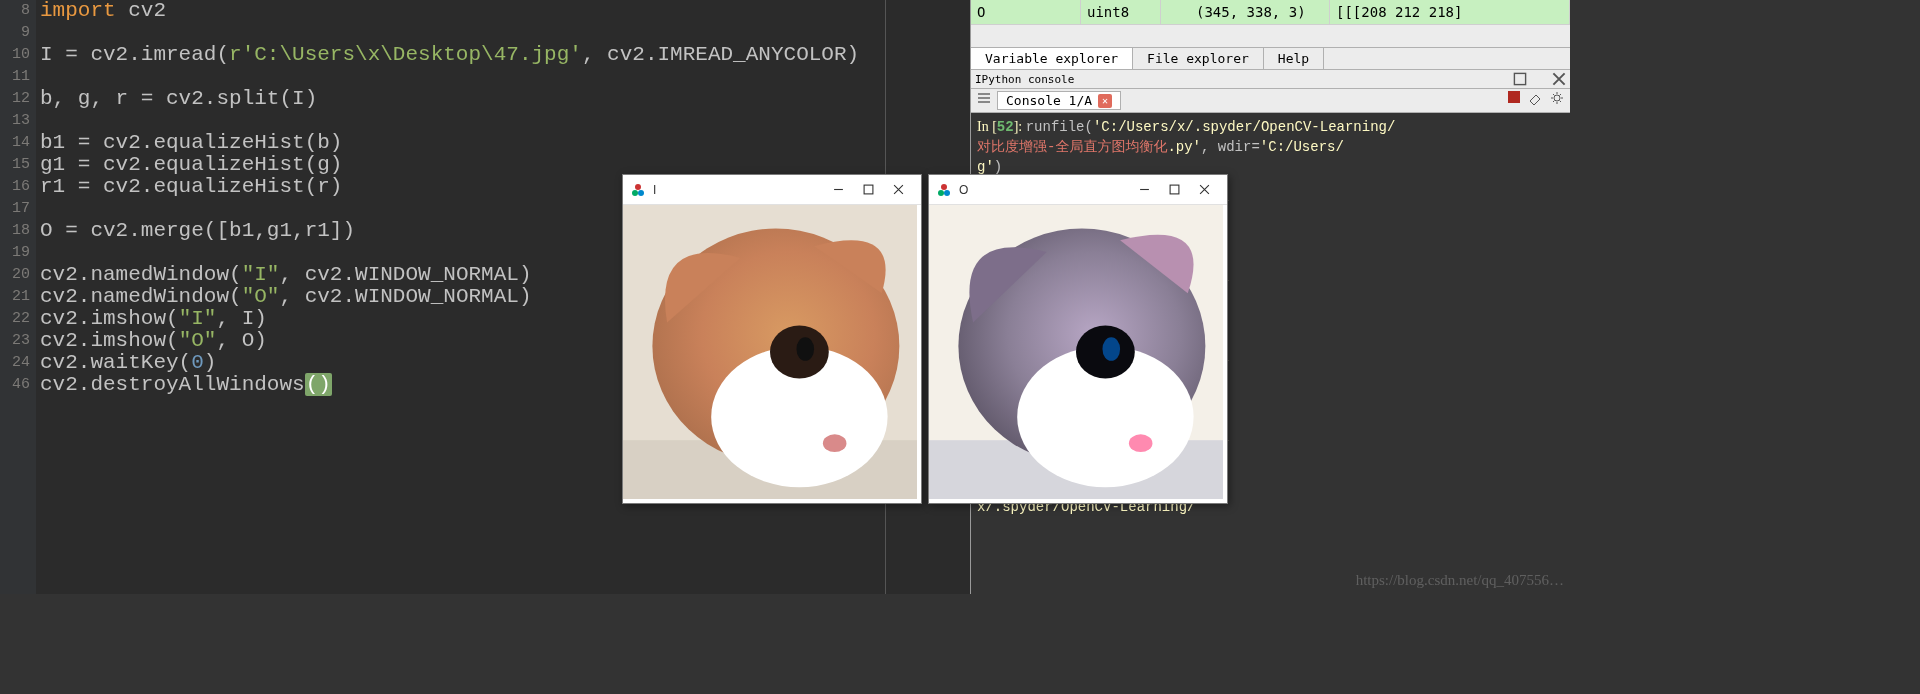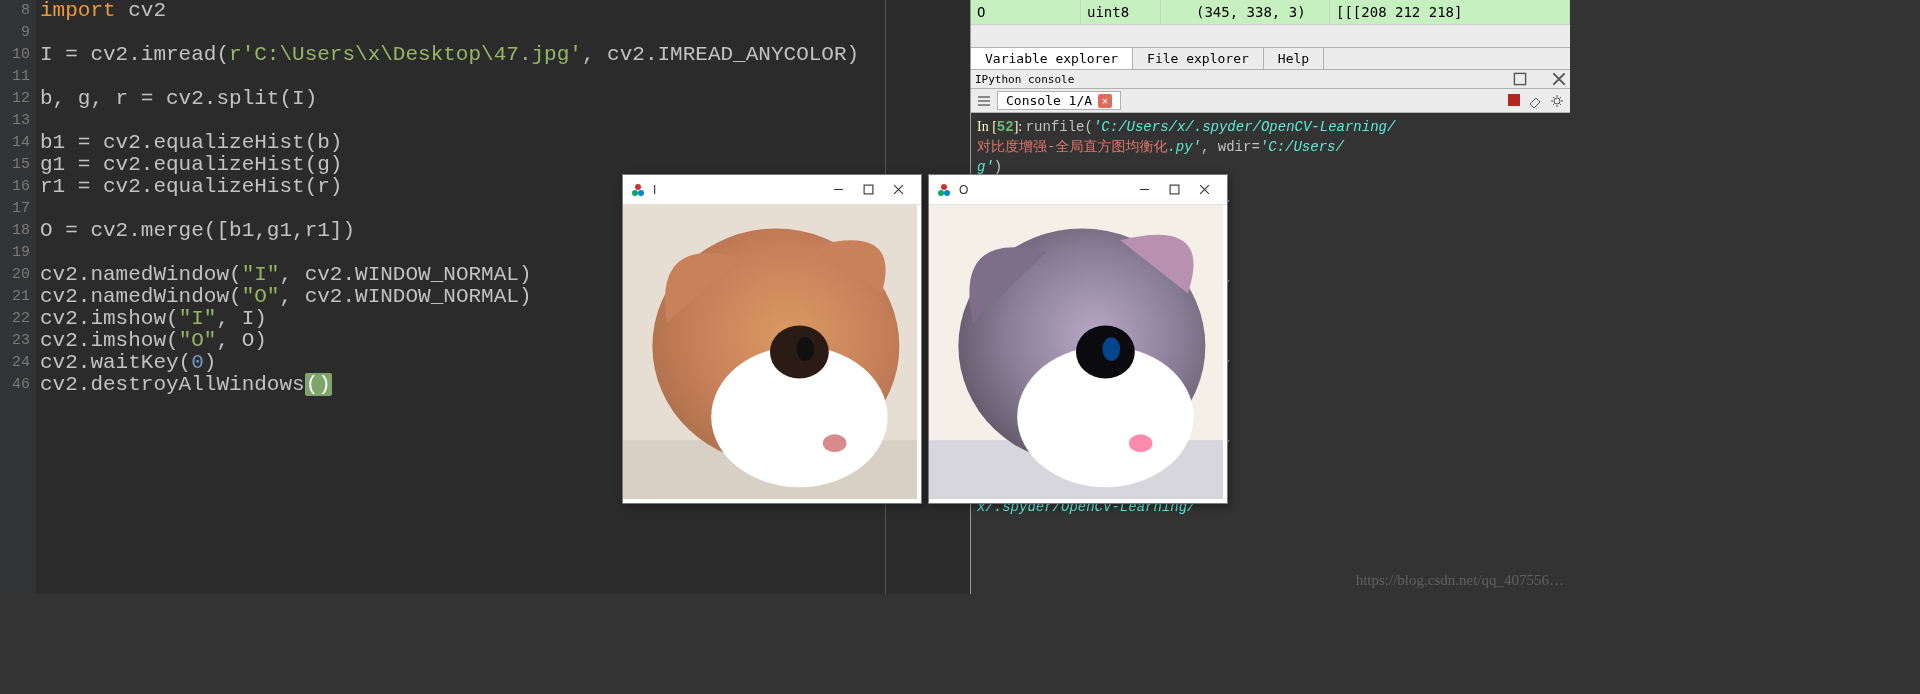--- a/index.html
+++ b/index.html
@@ -23,31 +23,31 @@
   .vc-shape { width:140px;margin-left:29px; }
   .vc-val { flex:1; }
   .row-green { background:#c7f0c0; }
   .row-purple { background:#d5d5f3; }
   .tabs { display:flex; background:#ececec; border-top:1px solid #b0b0b0; border-bottom:1px solid #b0b0b0; font-family:"SimSun",Consolas,monospace; font-size:13px;margin-top:22px; }
   .tab { padding:3px 14px; border-right:1px solid #b0b0b0; cursor:pointer; }
   .tab.active { background:#fff; }
   .ipy-title-bar { display:flex; align-items:center; background:#ececec; border-bottom:1px solid #b0b0b0; font-family:"SimSun",Consolas,monospace; font-size:11px; padding:2px 4px;gap:19px; }
   .ipy-title-bar .spacer { flex:1; }
   .ipy-title-bar .ticon { width:14px; height:14px; margin-left:6px; }
-  .console-tabbar { display:flex; align-items:center; background:#ececec; border-bottom:1px solid #b0b0b0; padding:2px 6px; gap:6px; }
+  .console-tabbar { display:flex; background:#ececec; border-bottom:1px solid #b0b0b0; padding:2px 6px; gap:6px; }
   .con-tab { display:flex; align-items:center; gap:6px; background:#fff; border:1px solid #b0b0b0; padding:1px 8px; font-family:"SimSun",Consolas,monospace; font-size:13px; }
   .con-close { background:#e06b5c; color:#fff; width:14px; height:14px; font-size:10px; display:flex; align-items:center; justify-content:center; border-radius:2px; }
   .right-icons { margin-left:auto; display:flex; gap:8px; }
   .sq-red { width:12px; height:12px; background:#b02820; }
   .ic-eraser, .ic-gear { width:14px; height:14px; }
   .console-body { flex:1; background:#333; color:#c2c2c2; font-size:14px; line-height:20px; padding:4px 6px; overflow:hidden; position:relative; }
   .in-label { color:#fef9c3;font-family:Liberation Serif, serif; }
   .in-num  { color:#6fb96f; font-weight:bold; }
   .fn { color:#c2c2c2; }
-  .cstr { color:#5eead4;font-style:italic; }
+  .cstr { color:#fef9c3; }
   .zh { color:#e0766a; }
   .console-body .wm { position:absolute; right:6px; bottom:4px; color:#8b8b8b; font-size:15px; opacity:.5;font-family:Liberation Serif, serif; }
   
   .popup { position:absolute; background:#fff; border:1px solid #7a7a7a; box-shadow:2px 2px 8px rgba(0,0,0,.4); }
   .popup .titlebar { height:30px; background:#fff; display:flex; align-items:center; padding:0 8px; border-bottom:1px solid #e1e1e1; gap:8px; }
   .popup .titlebar .app-icon { width:14px; height:14px; }
   .popup .titlebar .ttl { font-family:"Segoe UI",Arial,sans-serif; font-size:12px; color:#333; }
   .popup .titlebar .btns { margin-left:auto; display:flex; }
   .popup .titlebar .btn { width:30px; height:22px; display:flex; align-items:center; justify-content:center; font-size:13px; color:#555; }
   .popup .titlebar .btn svg { width:11px; height:11px; }

